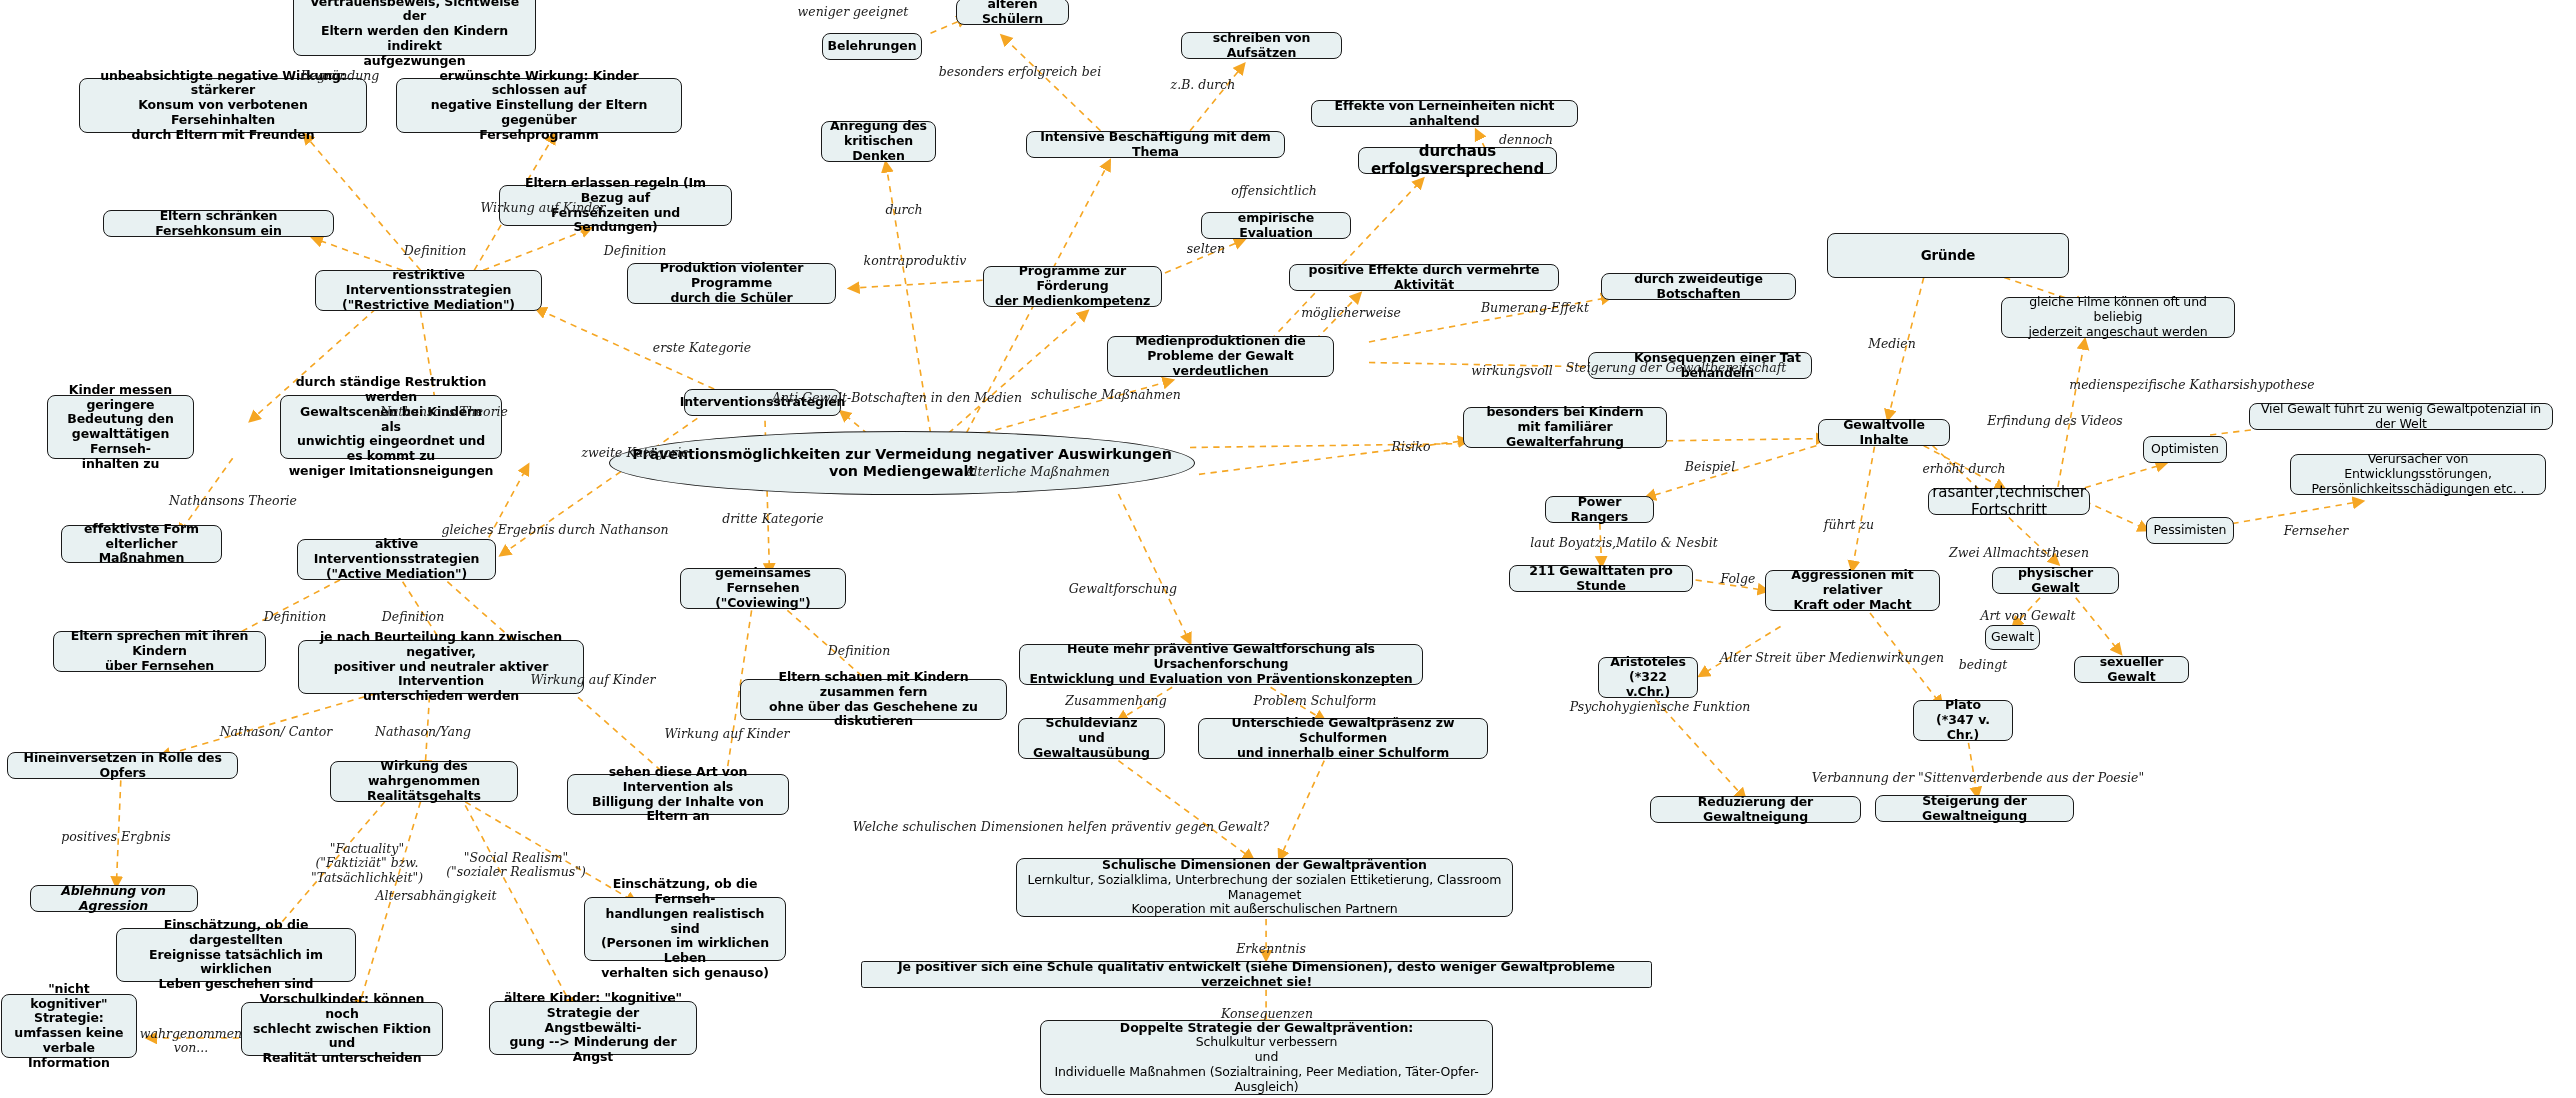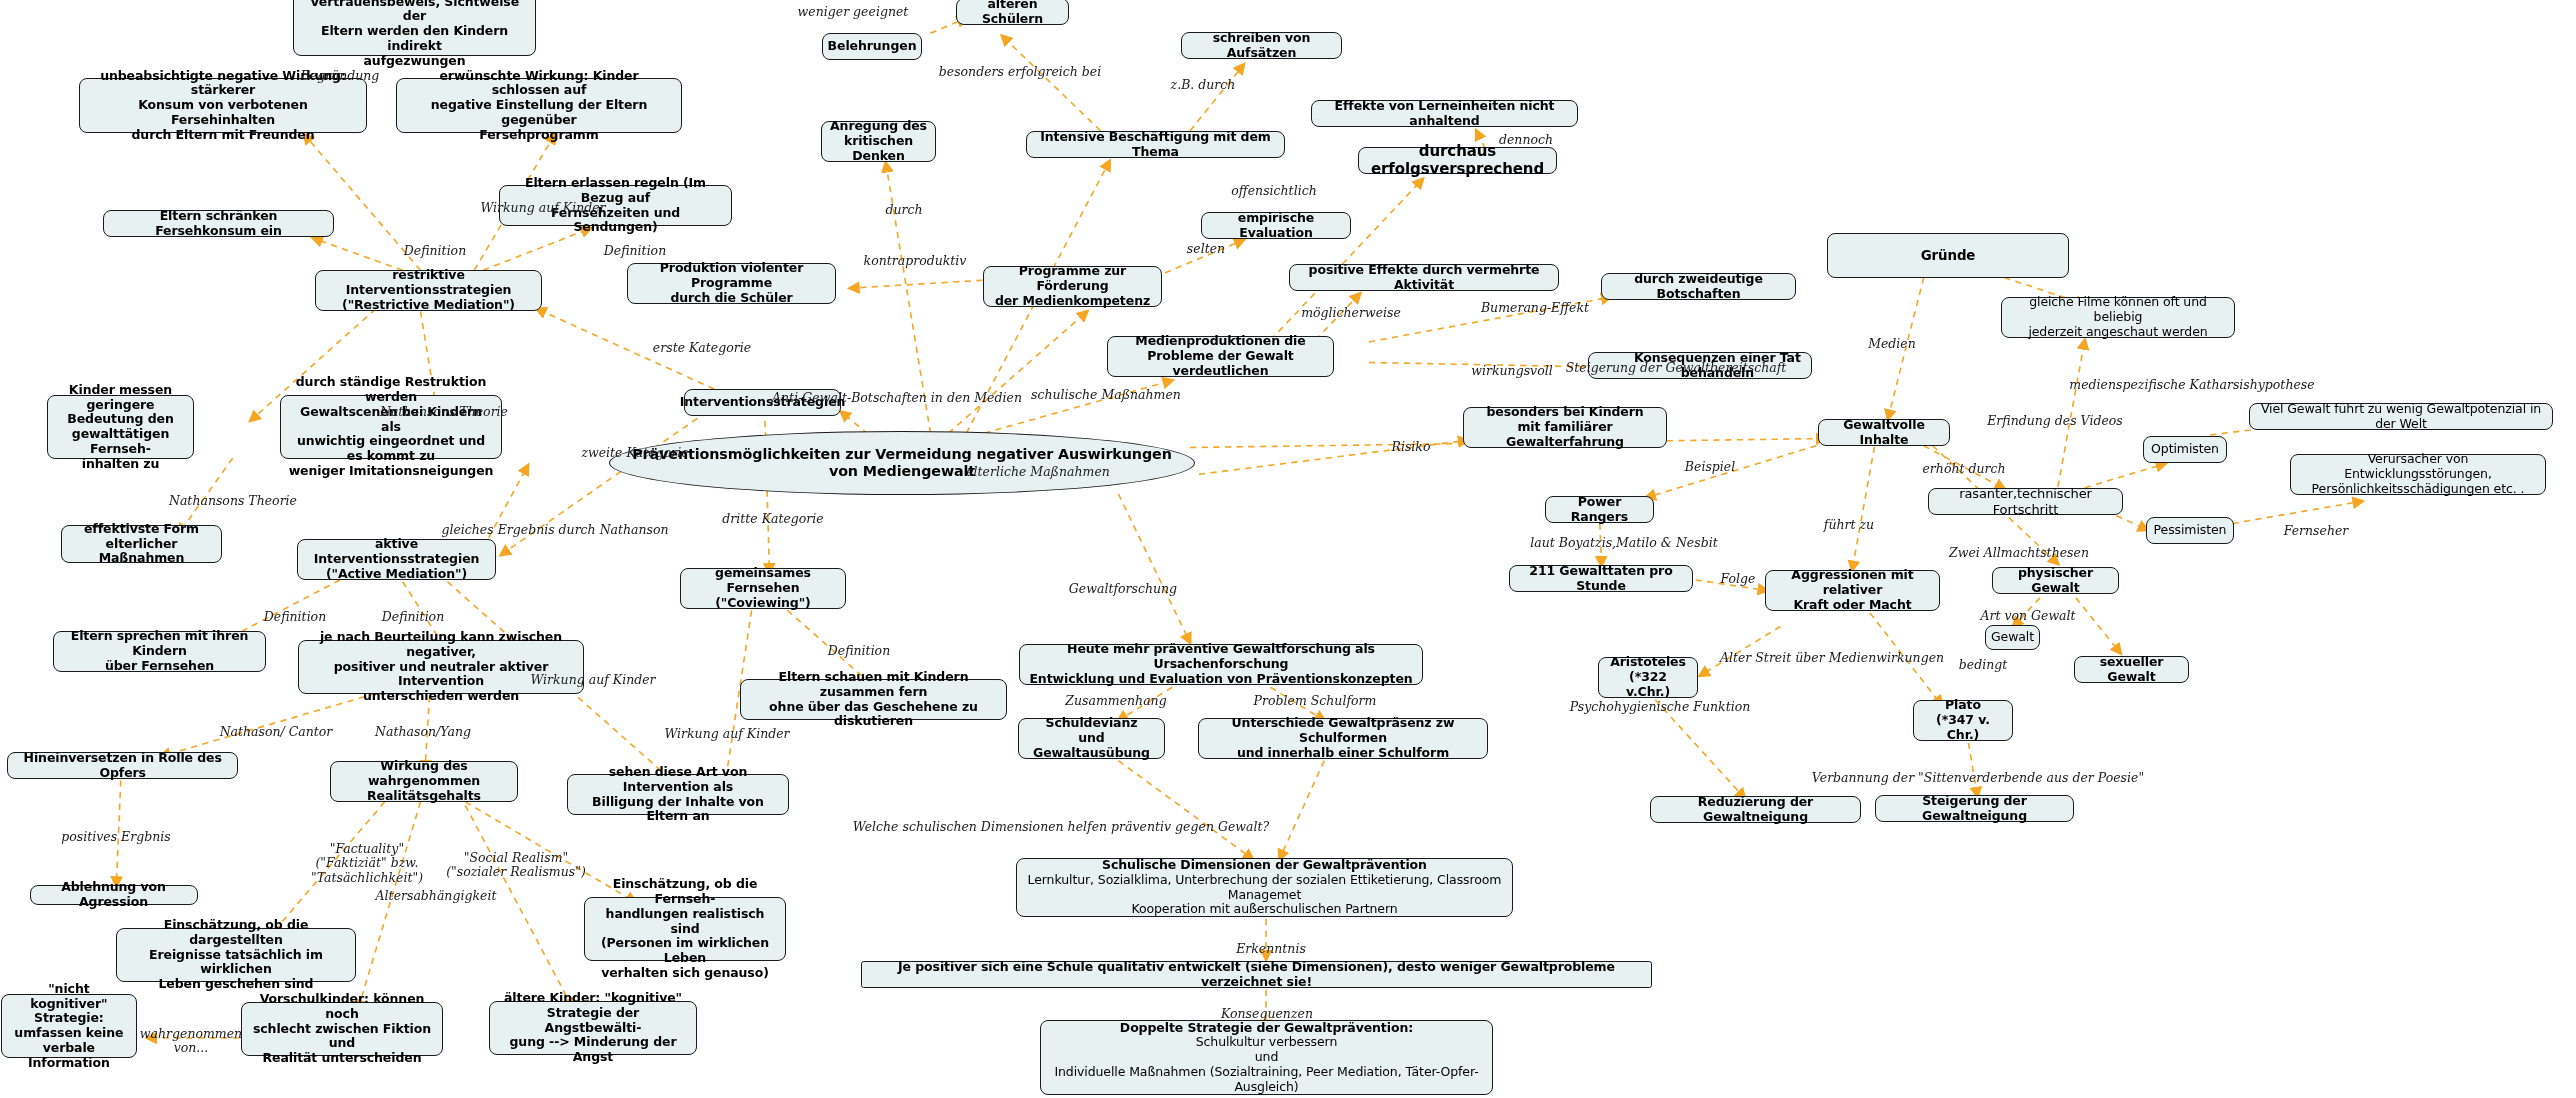--- a/index.html
+++ b/index.html
@@ -169,21 +169,21 @@
 unwichtig eingeordnet und es kommt zu
 weniger Imitationsneigungen</div>
       <div class="node" style="left: 684px; top: 389px; width: 157px; height: 27px; font-size: 12.5px;">Interventionsstrategien</div>
       <div class="node" style="left: 1463px; top: 407px; width: 204px; height: 41px; font-size: 12.5px;">besonders bei Kindern
 mit familiärer Gewalterfahrung</div>
       <div class="node" style="left: 1818px; top: 419px; width: 132px; height: 27px; font-size: 12.5px;">Gewaltvolle Inhalte</div>
       <div class="node reg" style="left: 2249px; top: 403px; width: 304px; height: 27px; font-size: 12.5px;">Viel Gewalt führt zu wenig Gewaltpotenzial in der Welt</div>
       <div class="node reg" style="left: 2143px; top: 436px; width: 84px; height: 27px; font-size: 12.5px;">Optimisten</div>
       <div class="node reg" style="left: 2290px; top: 454px; width: 256px; height: 41px; font-size: 12.5px;">Verursacher von Entwicklungsstörungen,
 Persönlichkeitsschädigungen etc. .</div>
-      <div class="node reg" style="left: 1928px; top: 488px; width: 195px; height: 27px; font-size: 13px;">rasanter,technischer Fortschritt</div>
+      <div class="node reg" style="left: 1928px; top: 488px; width: 162px; height: 27px; font-size: 15px;">rasanter,technischer Fortschritt</div>
       <div class="node reg" style="left: 2146px; top: 517px; width: 88px; height: 27px; font-size: 12.5px;">Pessimisten</div>
       <div class="node" style="left: 61px; top: 525px; width: 161px; height: 38px; font-size: 12.5px;">effektivste Form elterlicher
 Maßnahmen</div>
       <div class="node" style="left: 297px; top: 539px; width: 199px; height: 41px; font-size: 12.5px;">aktive Interventionsstrategien
 ("Active Mediation")</div>
       <div class="node" style="left: 680px; top: 568px; width: 166px; height: 41px; font-size: 12.5px;">gemeinsames Fernsehen
 ("Coviewing")</div>
       <div class="node" style="left: 1545px; top: 496px; width: 109px; height: 27px; font-size: 12.5px;">Power Rangers</div>
       <div class="node" style="left: 1992px; top: 567px; width: 127px; height: 27px; font-size: 12.5px;">physischer Gewalt</div>
       <div class="node reg" style="left: 1985px; top: 625px; width: 55px; height: 25px; font-size: 12.5px;">Gewalt</div>
@@ -208,21 +208,21 @@
       <div class="node" style="left: 330px; top: 761px; width: 188px; height: 41px; font-size: 12.5px;">Wirkung des wahrgenommen
 Realitätsgehalts</div>
       <div class="node" style="left: 567px; top: 774px; width: 222px; height: 41px; font-size: 12.5px;">sehen diese Art von Intervention als
 Billigung der Inhalte von Eltern an</div>
       <div class="node" style="left: 1018px; top: 718px; width: 147px; height: 41px; font-size: 12.5px;">Schuldevianz
 und Gewaltausübung</div>
       <div class="node" style="left: 1198px; top: 718px; width: 290px; height: 41px; font-size: 12.5px;">Unterschiede Gewaltpräsenz zw Schulformen
 und innerhalb einer Schulform</div>
       <div class="node" style="left: 1650px; top: 796px; width: 211px; height: 27px; font-size: 12.5px;">Reduzierung der Gewaltneigung</div>
       <div class="node" style="left: 1875px; top: 795px; width: 199px; height: 27px; font-size: 12.5px;">Steigerung der Gewaltneigung</div>
-      <div class="node" style="left: 29.5px; top: 885px; width: 168px; height: 20px; font-size: 12.5px;">Ablehnung von Agression</div>
+      <div class="node" style="left: 29.5px; top: 885px; width: 168px; height: 27px; font-size: 12.5px; font-style: italic;">Ablehnung von Agression</div>
       <div class="node" style="left: 116px; top: 928px; width: 240px; height: 54px; font-size: 12.5px;">Einschätzung, ob die dargestellten
 Ereignisse tatsächlich im wirklichen
 Leben geschehen sind</div>
       <div class="node" style="left: 0.9px; top: 994px; width: 136px; height: 64px; font-size: 12.5px;">"nicht kognitiver"
 Strategie:
 umfassen keine
 verbale Information</div>
       <div class="node" style="left: 241px; top: 1002px; width: 202px; height: 54px; font-size: 12.5px;">Vorschulkinder: können noch
 schlecht zwischen Fiktion und
 Realität unterscheiden</div>

